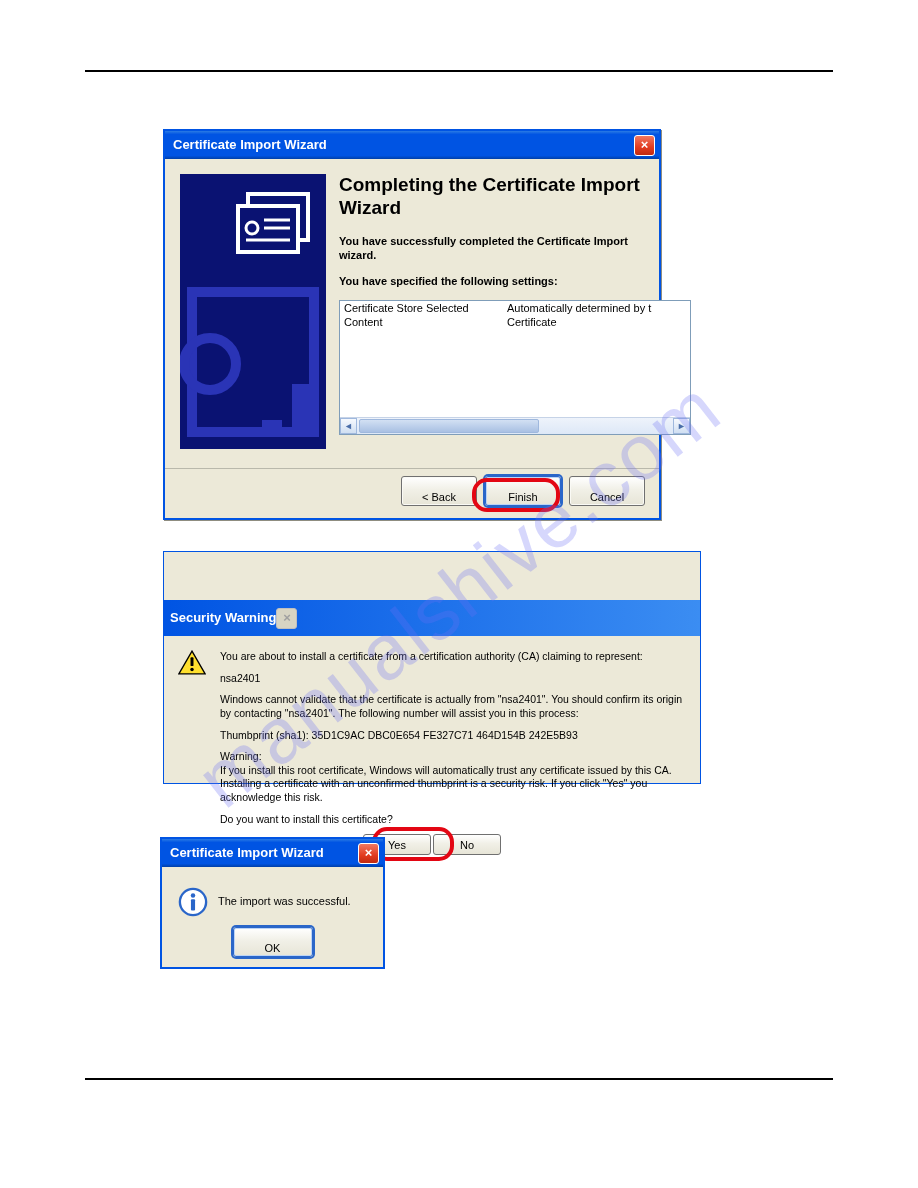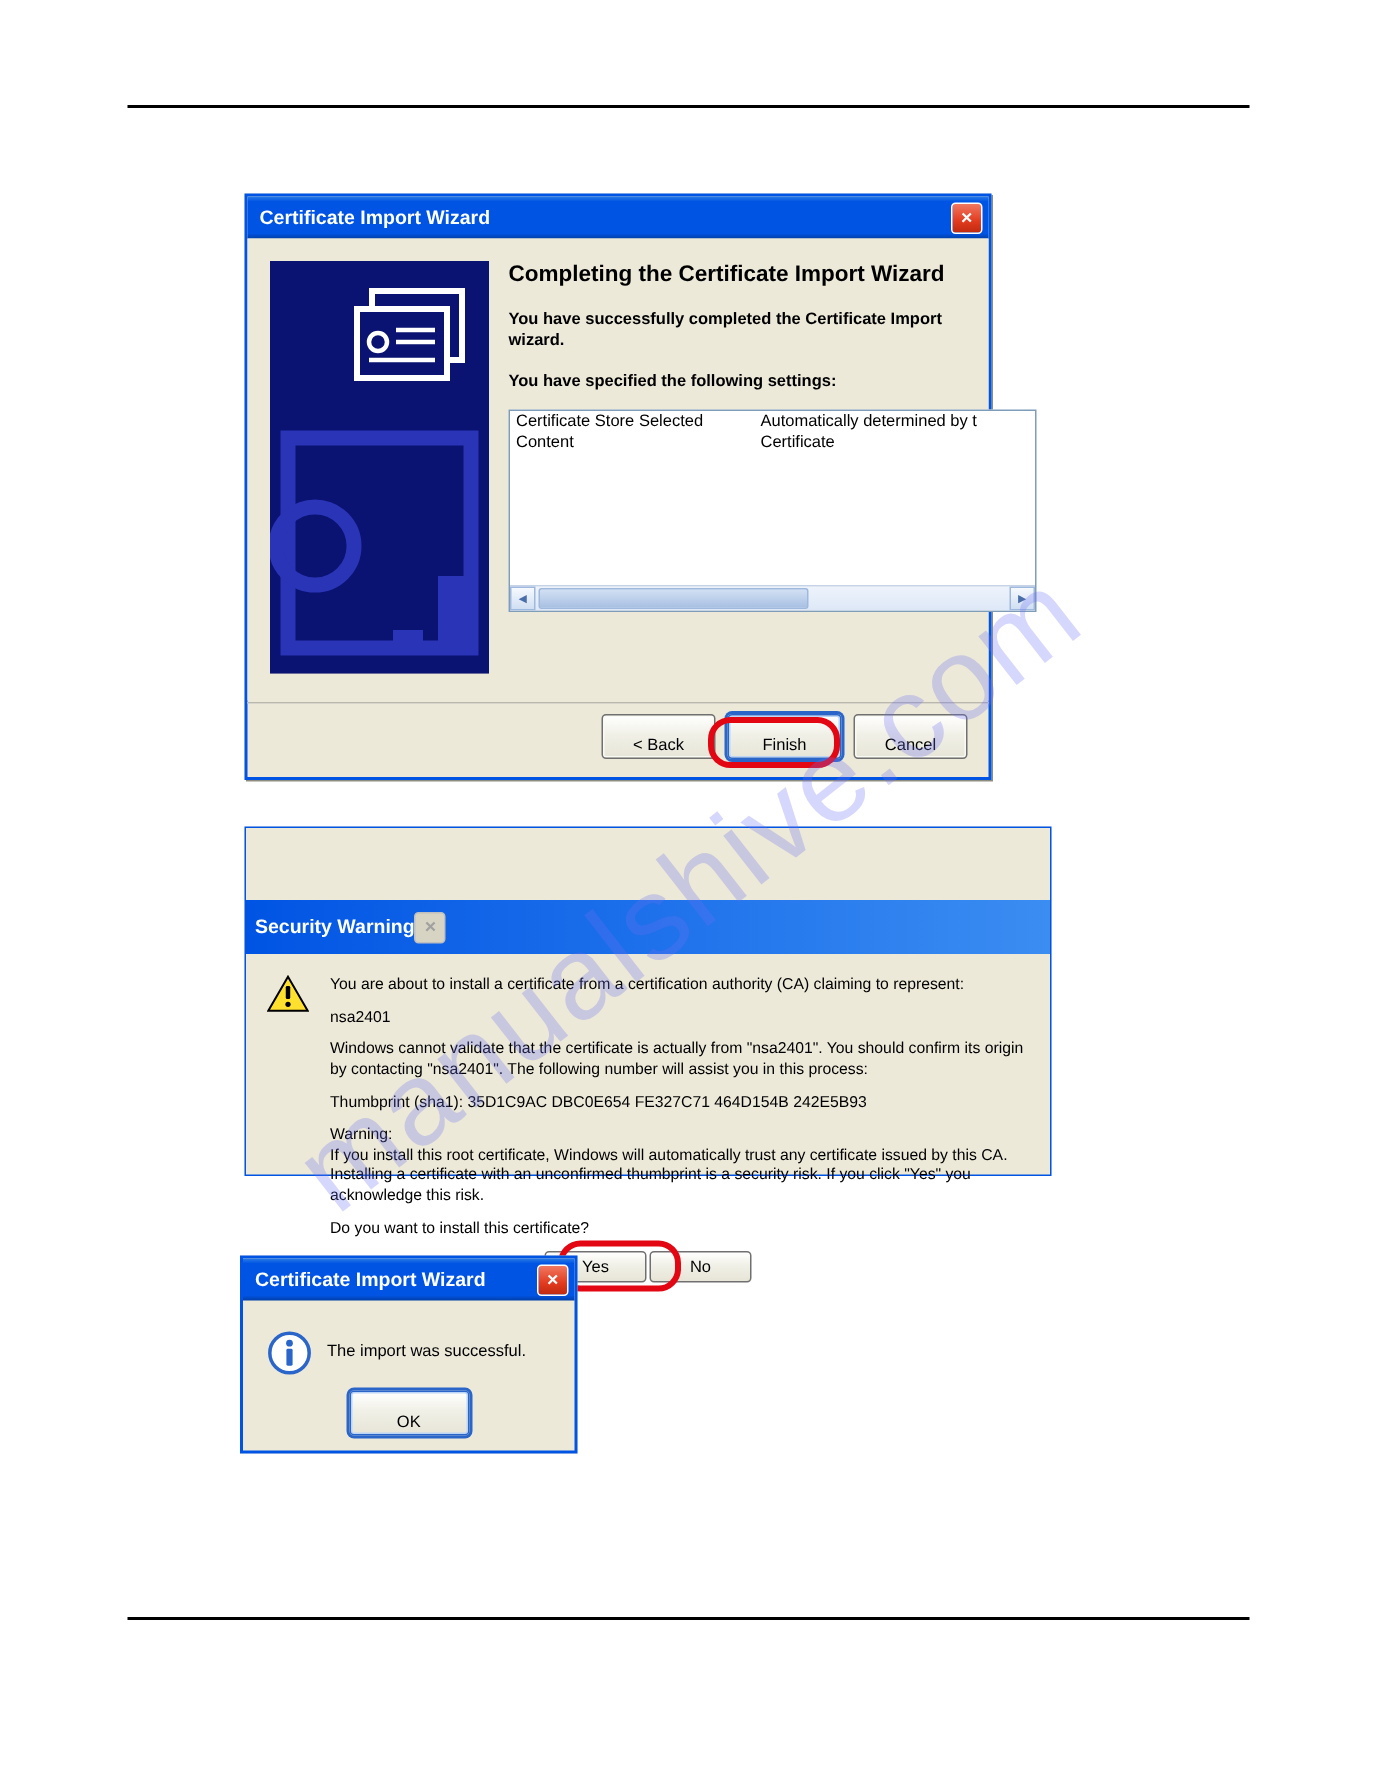--- a/index.html
+++ b/index.html
@@ -73,21 +73,21 @@
     background: #0a1272;
     overflow: hidden;
   }
   .sidebanner svg { display:block; }
   .dlg1-right {
     position: absolute;
     left: 174px; top: 15px;
     width: 308px;
   }
   .dlg1-heading {
-    font-size: 15px;
+    font-size: 19px;
     font-weight: bold;
     color: #000;
     margin-bottom: 14px;
     line-height: 1.2;
   }
   .dlg1-text { font-size: 11px; color: #000; margin-bottom: 12px; line-height: 1.3; font-weight: bold; }
   .settings-box {
     border: 1px solid #7f9db9;
     background: #fff;
     width: 352px;

